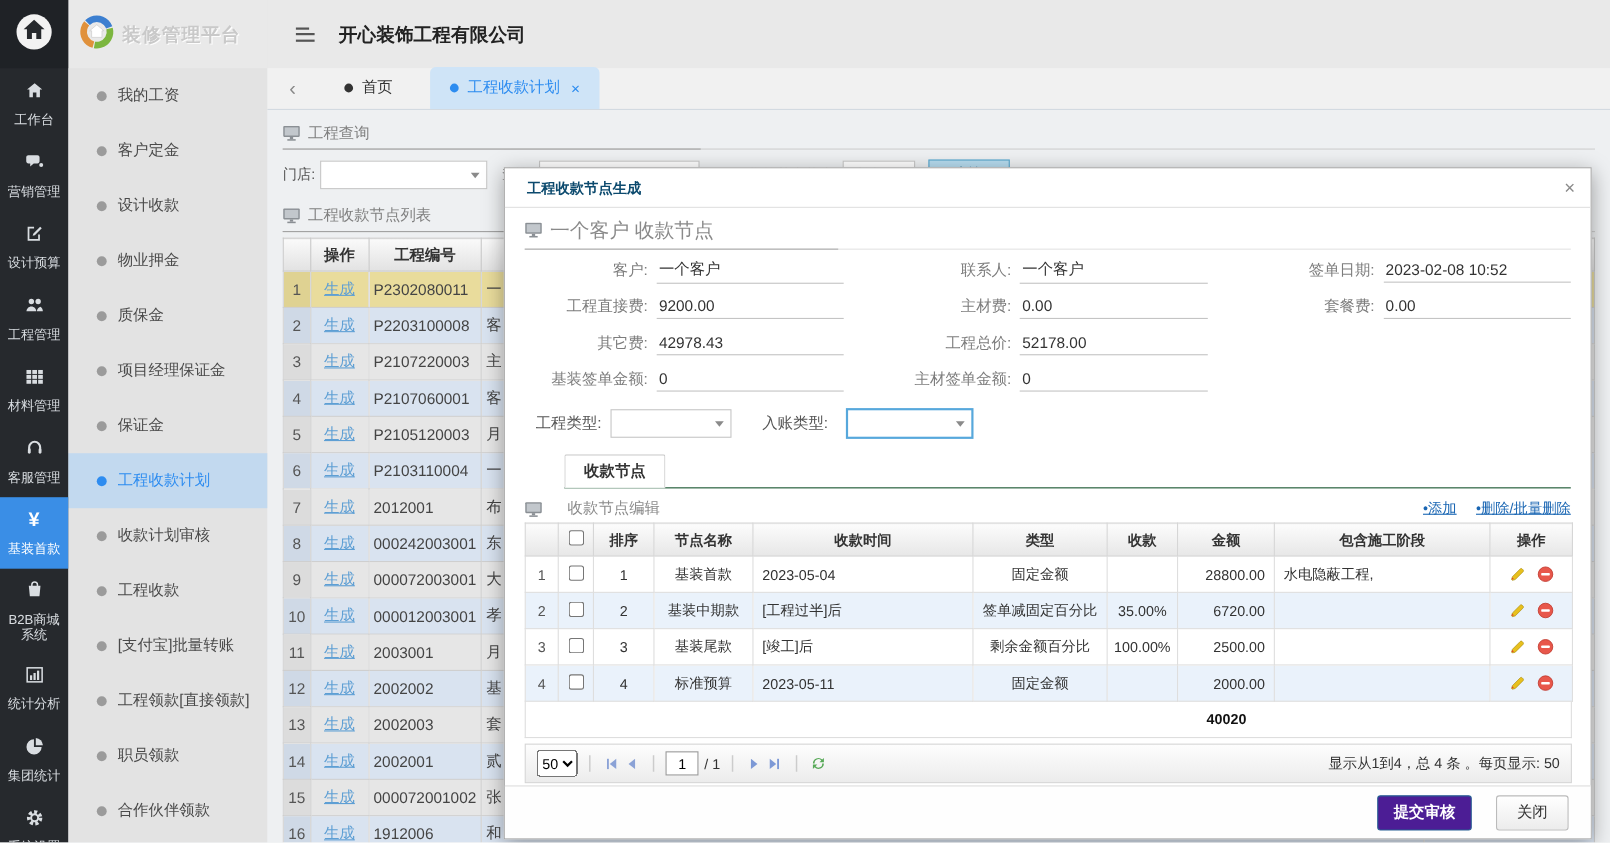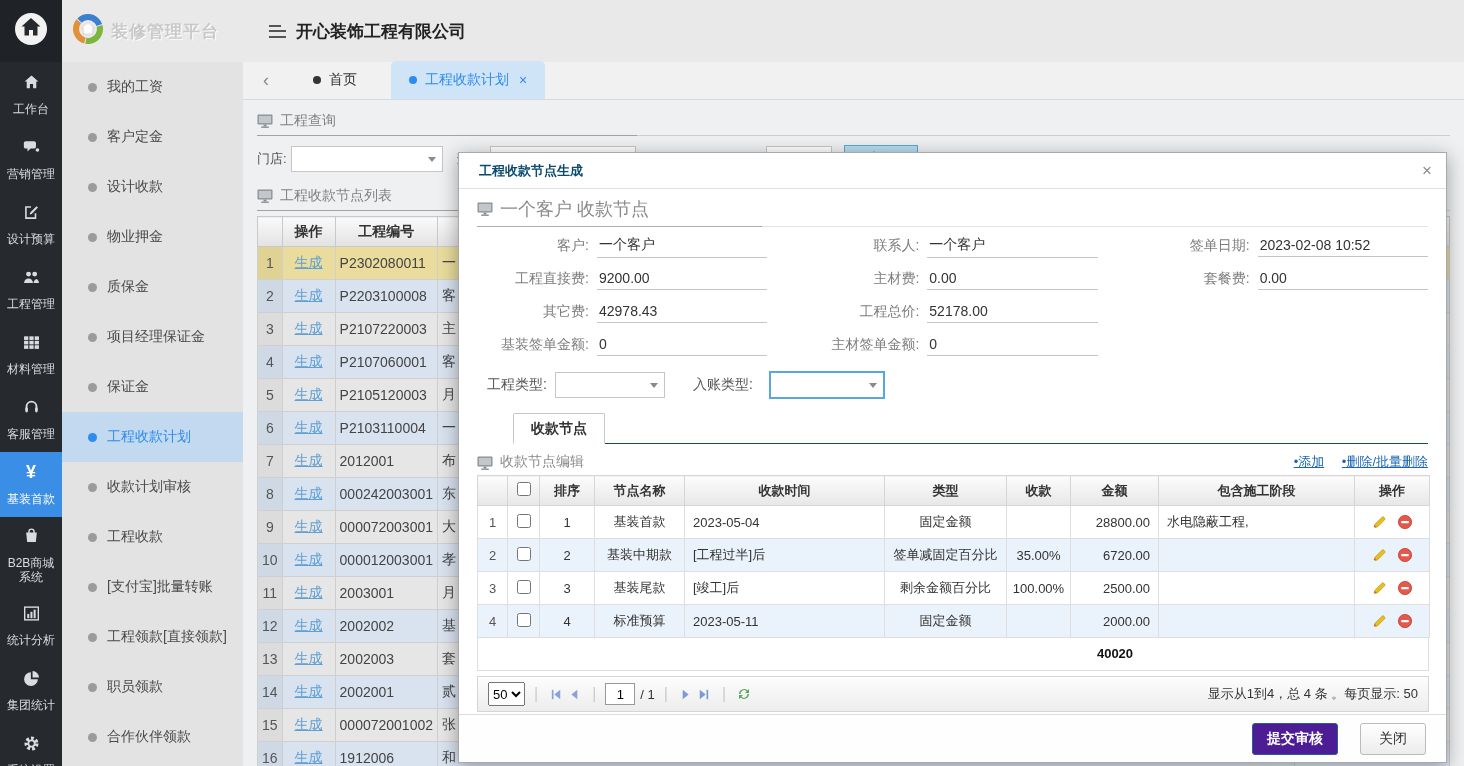--- a/index.html
+++ b/index.html
@@ -25,21 +25,21 @@
   .sm-item .bullet { width:9px; height:9px; border-radius:50%; background:#9b9b9b; margin-right:10px; flex:0 0 auto; }
   .sm-item.active { background:#c2d9ef; color:#2d8cf0; }
   .sm-item.active .bullet { background:#2d8cf0; }
 
   
   .main { position:absolute; left:243px; top:0; width:1221px; height:766px; }
   .topbar { height:62px; background:#e9e9e9; display:flex; align-items:center; padding-left:26px; }
   .burger { width:17px; height:13px; display:flex; flex-direction:column; justify-content:space-between; cursor:pointer; }
   .burger i { display:block; height:2px; background:#555; }
   .burger i:first-child { width:70%; }
-  .company { font-size:17px; font-weight:bold; color:#222; margin-left:10px; }
+  .company { font-size:17px; font-weight:bold; color:#222; margin-left:22px; }
   .tabbar { height:38px; background:#f1f1f1; border-bottom:1px solid #d3dae1; display:flex; align-items:flex-end; padding-left:10px; }
   .tab-back { width:26px; height:38px; display:flex; align-items:center; justify-content:center; color:#888; font-size:18px; cursor:pointer; }
   .tab { height:38px; display:flex; align-items:center; padding:0 18px; font-size:14px; color:#333; cursor:pointer; margin-left:16px; }
   .tab .dot { width:8px; height:8px; border-radius:50%; background:#333; margin-right:8px; }
   .tab.active { background:#cfe4f7; border-radius:5px 5px 0 0; color:#2d8cf0; }
   .tab.active .dot { background:#2d8cf0; }
   .tab .x { margin-left:10px; color:#2d8cf0; font-size:14px; }
 
   .content { height:666px; padding:0 14px; overflow:hidden; }
   .legend { margin-top:12px; display:flex; align-items:center; font-size:14px; color:#808080; position:relative; padding-bottom:5px; border-bottom:1px solid #cfcfcf; }
@@ -87,21 +87,21 @@
 
   .type-row { margin-top:10px; display:flex; align-items:center; font-size:14px; color:#555; padding-left:10px; }
   .type-row .tlabel { margin-right:8px; }
   .sel-plain { width:110px; height:26px; }
   .sel-focus { width:116px; height:28px; border:2px solid #57a8dc !important; margin-left:8px; }
   .type-gap { width:28px; }
 
   .tabstrip { margin-top:14px; border-bottom:1px solid #14532d;margin-left:36px; }
   .ptab { display:inline-block; padding:6px 17px 5px; background:#fff; border:1px solid #c8c8c8; border-bottom:1px solid #fff; margin-bottom:-1px; font-size:14px; font-weight:bold; color:#333; border-radius:2px 2px 0 0; cursor:pointer; }
 
-  .edit-row { margin-top:9px; display:flex; align-items:flex-end; font-size:14px; color:#8a8a8a; }
+  .edit-row { margin-top:9px; display:flex; align-items:flex-end; font-size:14px; color:#8a8a8a;gap:16px; }
   .edit-row .links { margin-left:auto; font-size:13px; }
   .edit-row a { color:#1a66b3; text-decoration:underline; cursor:pointer; margin-left:14px; }
 
   .m-table { width:952px; margin-top:4px; table-layout:fixed; font-size:13px; }
   .m-table th { height:30px; background:linear-gradient(#fcfcfc,#e7e7e7); border:1px solid #d6d6d6; color:#333; font-weight:bold; }
   .m-table td { height:33px; border:1px solid #dedede; color:#333; text-align:center; overflow:hidden; white-space:nowrap; }
   .m-table tr.alt td { background:#eaf2fb; }
   .m-table td.l { text-align:left; padding-left:8px; }
   .m-table td.r { text-align:right; padding-right:8px; }
   .m-table td.numc { color:#555; }

